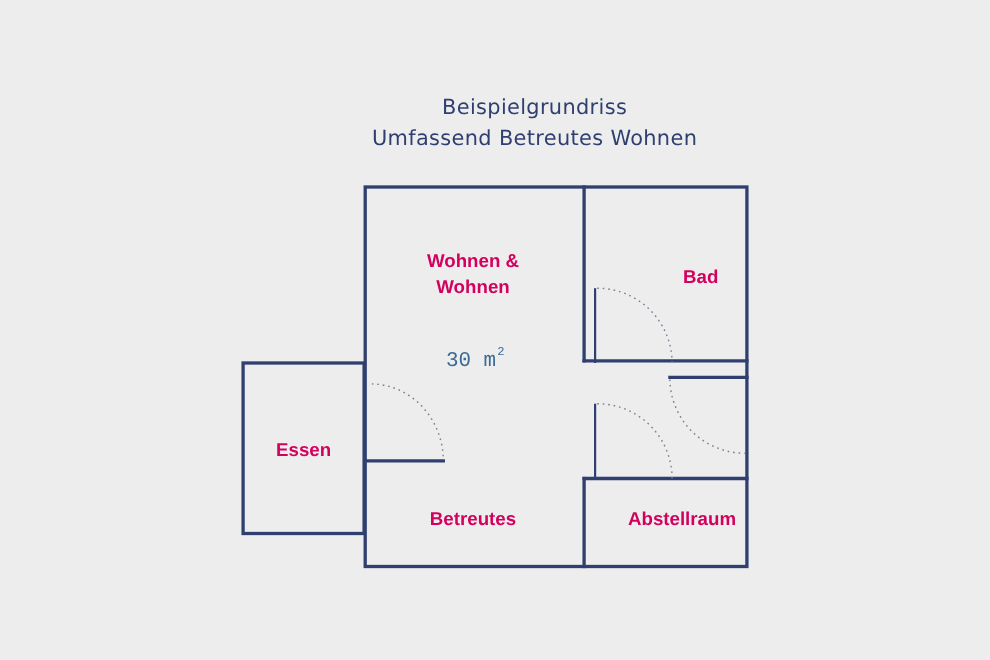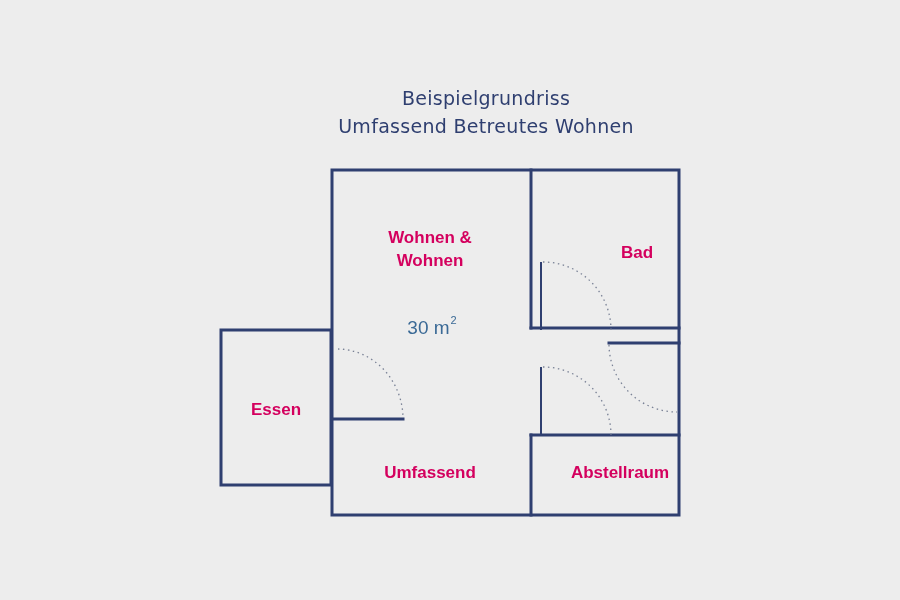--- a/index.html
+++ b/index.html
@@ -18,21 +18,21 @@
     .title div { display: block; }
     svg.plan { position: absolute; left: 0; top: 0; }
     .room-label {
       position: absolute; color: #d4005e; font-weight: bold;
       font-family: "Liberation Sans", sans-serif;
       font-size: 17px; line-height: 23px; text-align: center;
       transform: translate(-50%, -50%); white-space: nowrap;
     }
     .area {
       position: absolute; color: #3b6a96;
-      font-family: Liberation Sans, sans-serif;
+      font-family: Liberation Mono, monospace;
       font-size: 19px; transform: translate(-50%, -50%); white-space: nowrap;
     }
     .area sup { font-size: 11px; position: relative; top: -3px; margin-left: 1px; }
   </style>
 </head>
 <body>
 
 <div class="title">
   <div>Beispielgrundriss</div>
   <div>Umfassend Betreutes Wohnen</div>
@@ -73,14 +73,14 @@
 
 <div class="room-label" style="left:430px; top:249px;">
   <div>Wohnen &amp;</div>
   <div>Wohnen</div>
 </div>
 <div class="area" style="left:432px; top:328px;">
   <span>30 m</span><sup>2</sup>
 </div>
 <div class="room-label" style="left:637px; top:252px;">Bad</div>
 <div class="room-label" style="left:276px; top:409px;">Essen</div>
-<div class="room-label" style="left:430px; top:472px;">Umfassend</div>
+<div class="room-label" style="left:430px; top:472px;">Betreutes</div>
 <div class="room-label" style="left:620px; top:472px;">Abstellraum</div>
 
 </body></html>

